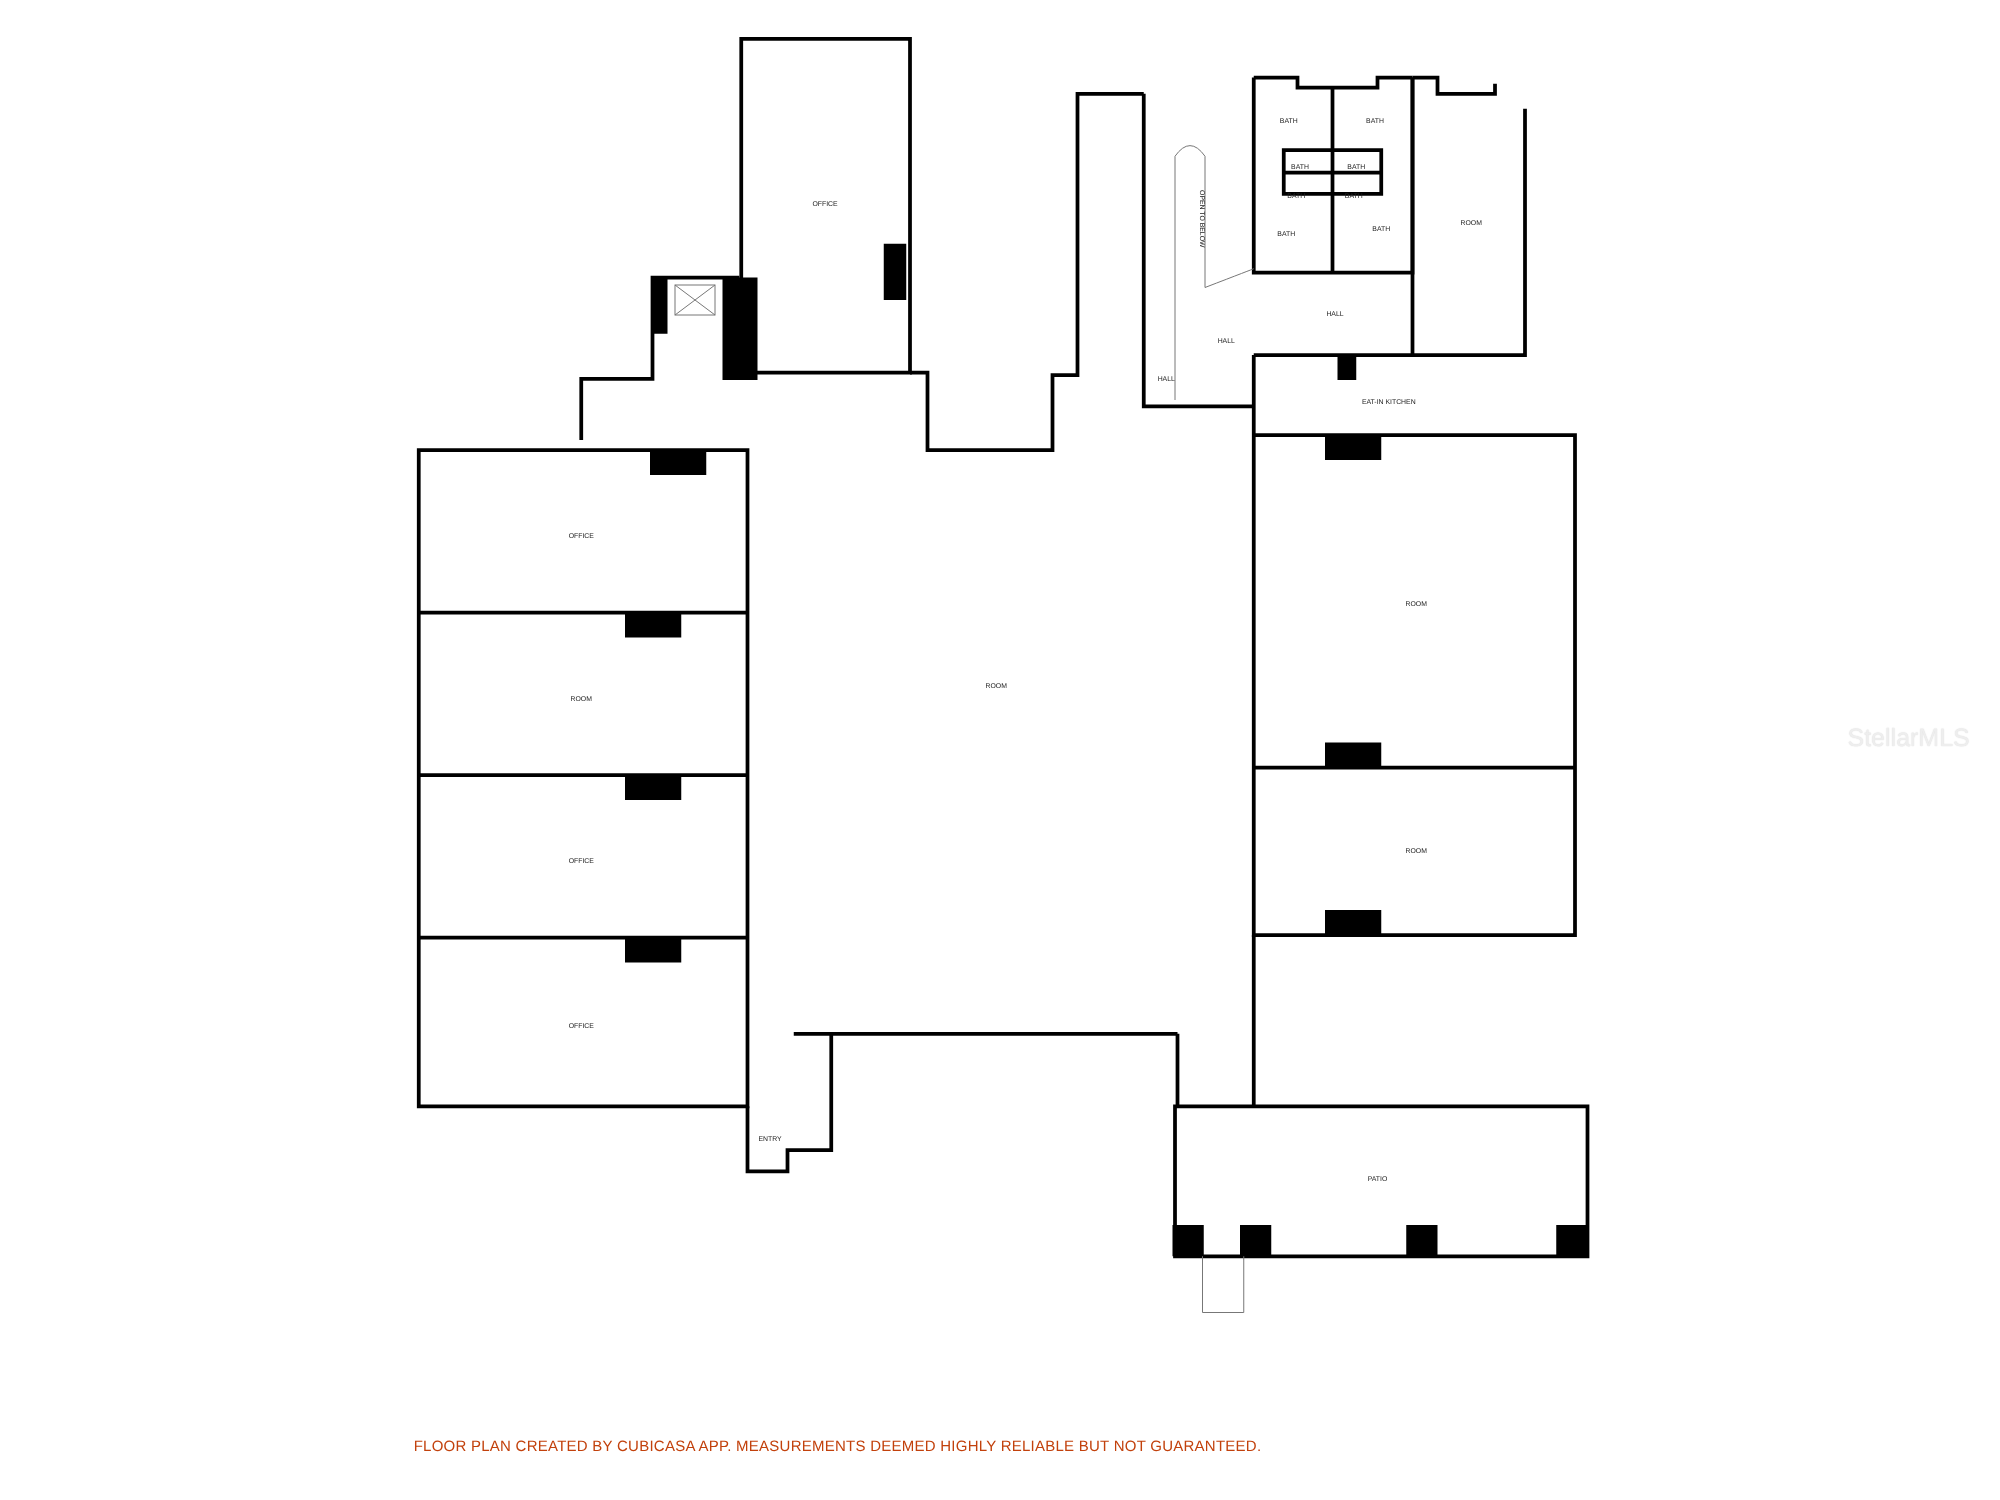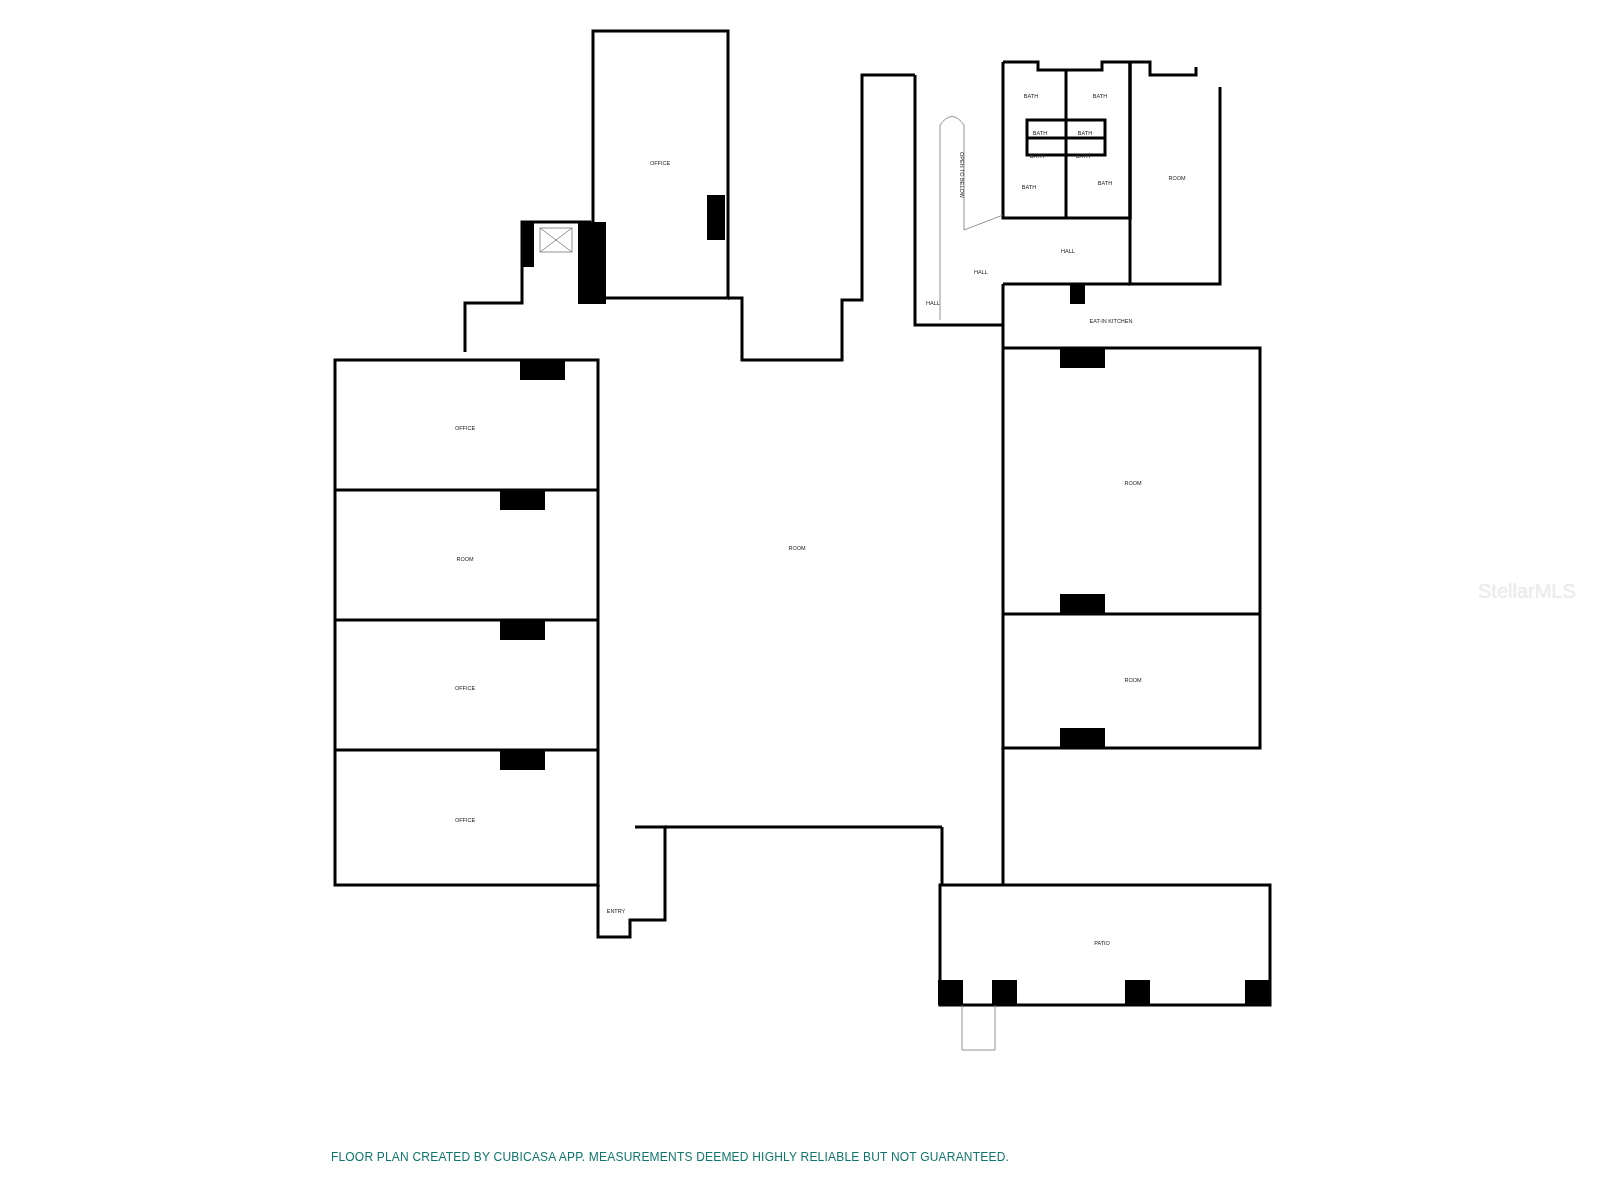--- a/index.html
+++ b/index.html
@@ -1,19 +1,19 @@
 <!DOCTYPE html>
 <html><head>
 <meta charset="utf-8">
 <style>
   html, body { margin:0; padding:0; background:#ffffff; }
   body { width:1600px; height:1200px; position:relative; overflow:hidden; font-family:"Liberation Sans", sans-serif; }
   #plan { position:absolute; left:0; top:0; }
   .lbl { font-family:"Liberation Sans", sans-serif; font-size:5.5px; fill:#222; text-anchor:middle; }
-  .footer { position:absolute; left:0; width:1340px; top:1150px; text-align:center; font-size:12px; color:#0f766e; letter-spacing:0.2px; }
+  .footer { position:absolute; left:0; width:1340px; top:1150px; text-align:center; font-size:12px; color:#c2410c; letter-spacing:0.2px; }
   .wm { position:absolute; left:1478px; top:580px; font-size:20px; color:#eeeeee; text-shadow:0 0 1px #d8d8d8; }
 </style>
 </head>
 <body>
 
 <svg id="plan" width="1600" height="1200" viewBox="0 0 1600 1200" xmlns="http://www.w3.org/2000/svg">
   <g fill="none" stroke="#000" stroke-width="3" stroke-linejoin="miter">
 
     <path d="M593 31 H728 V298 H593 Z"></path>
 

